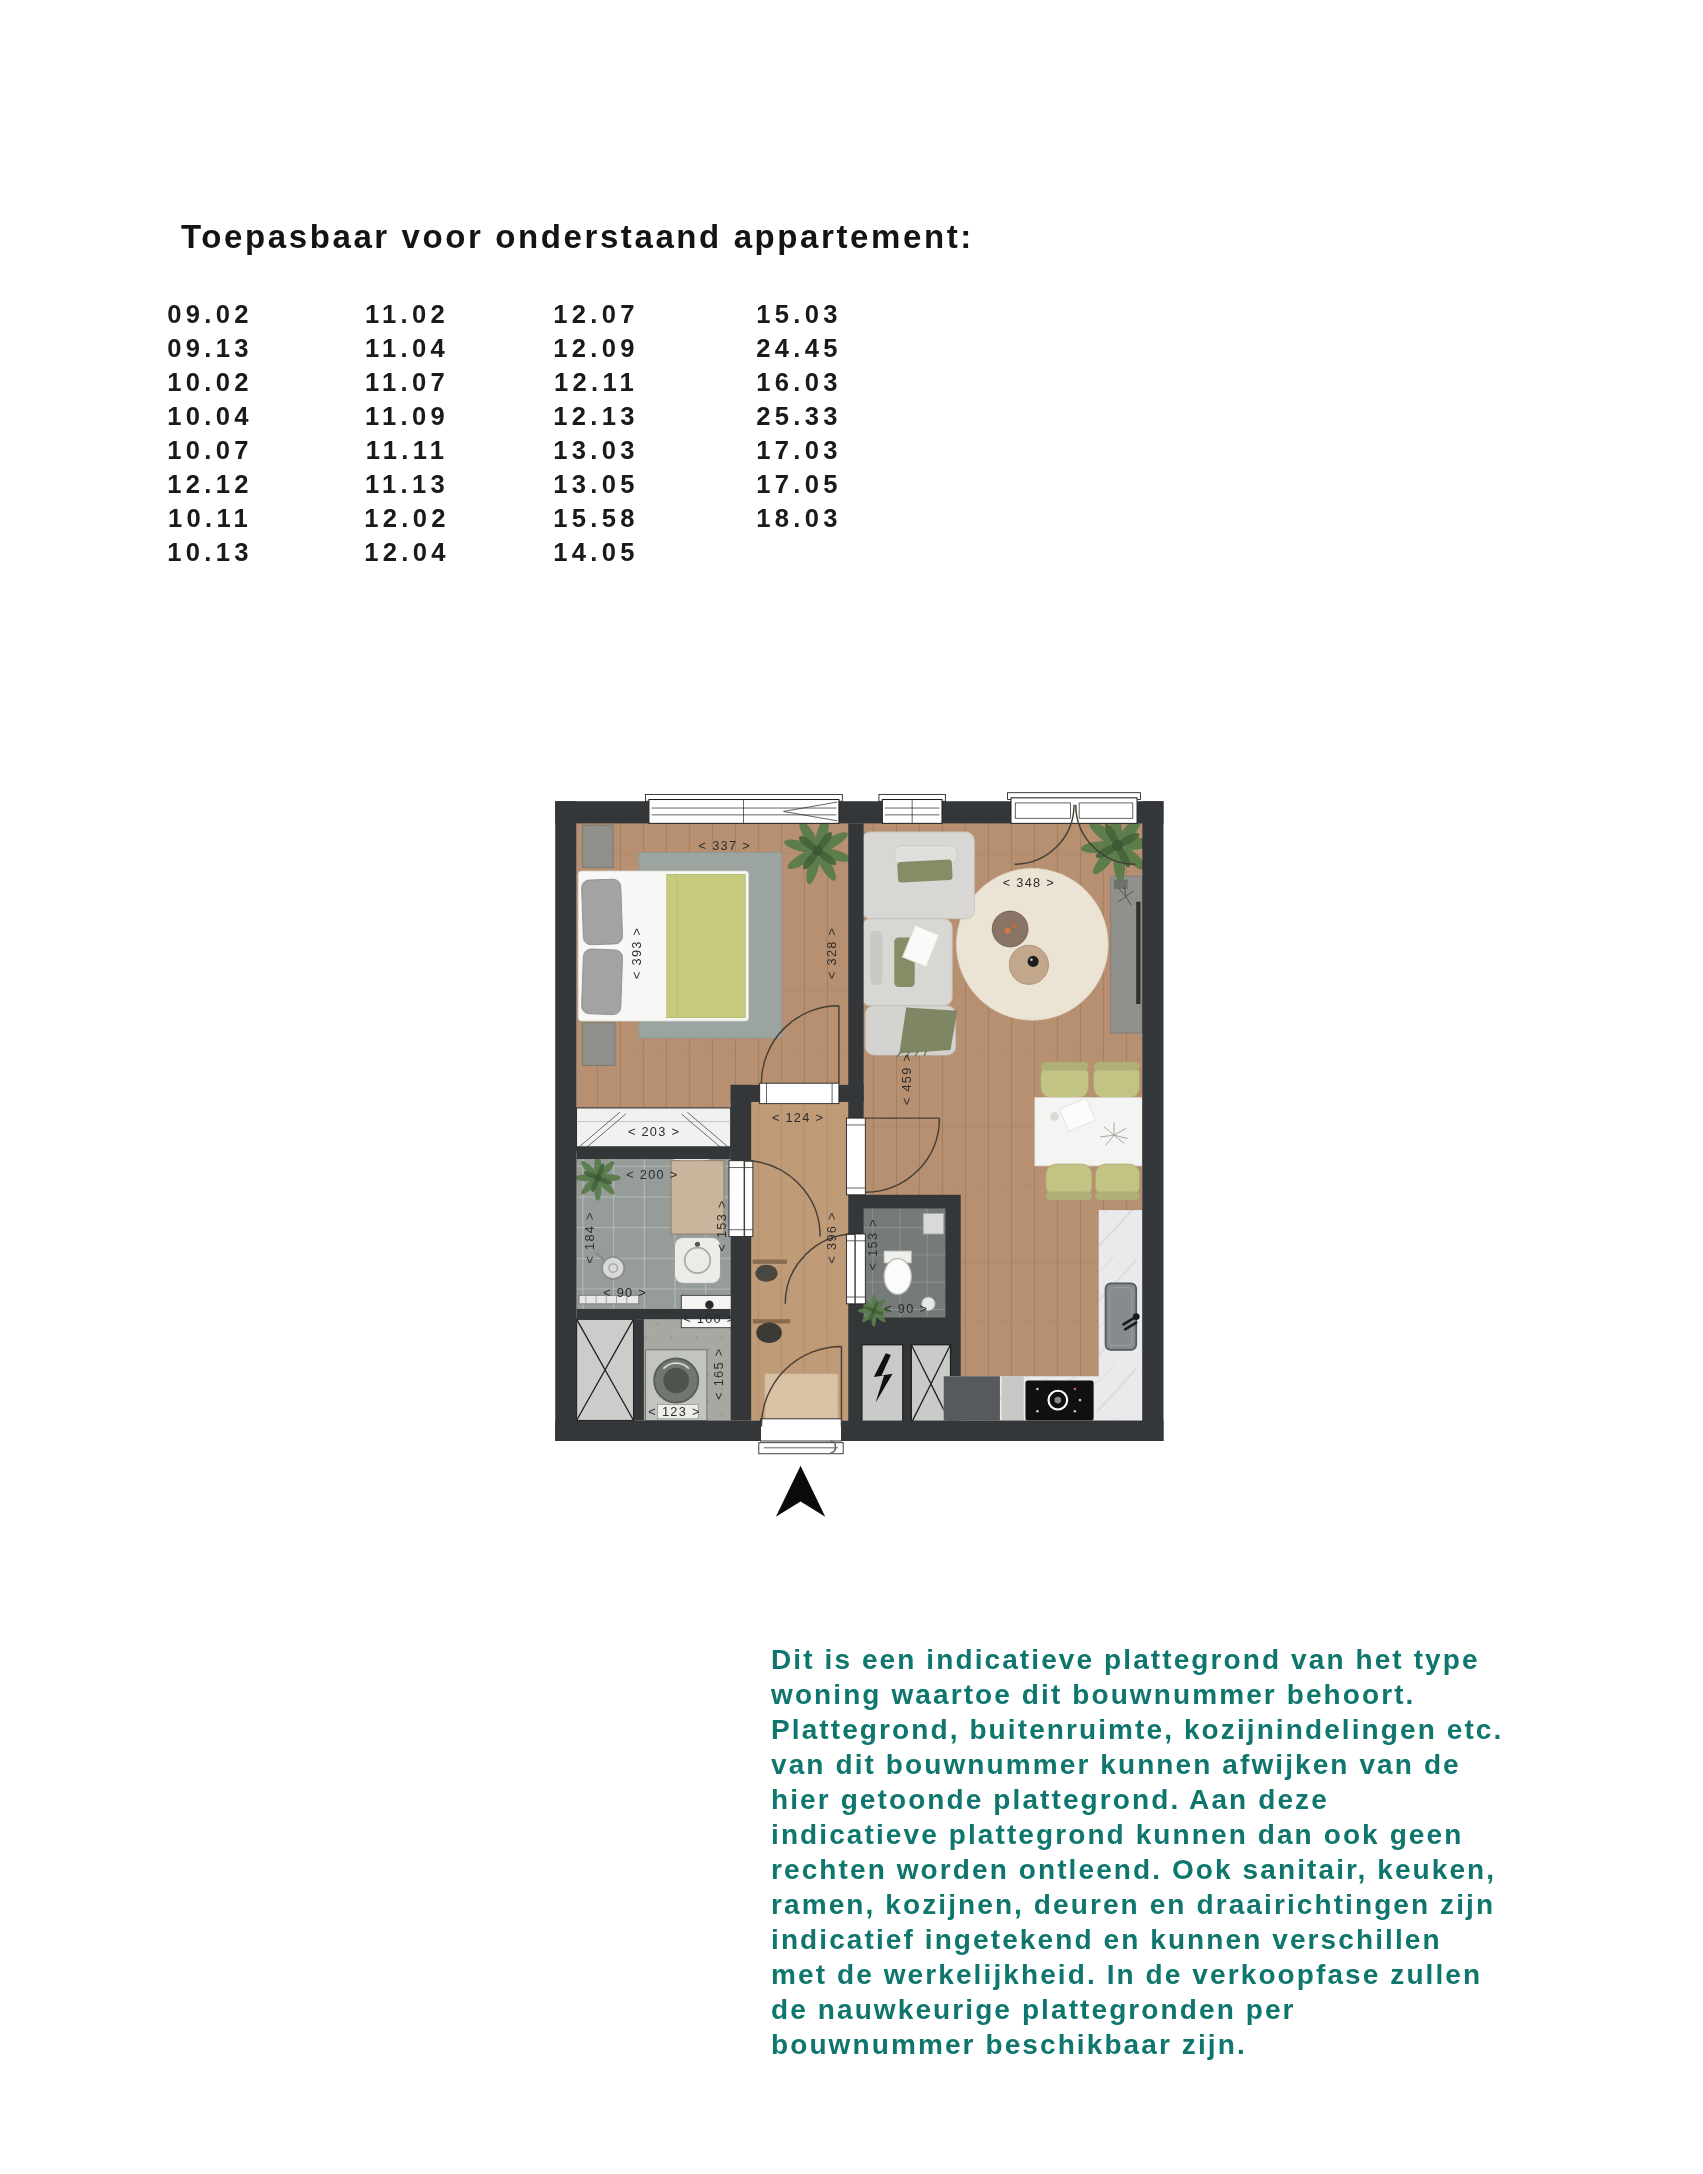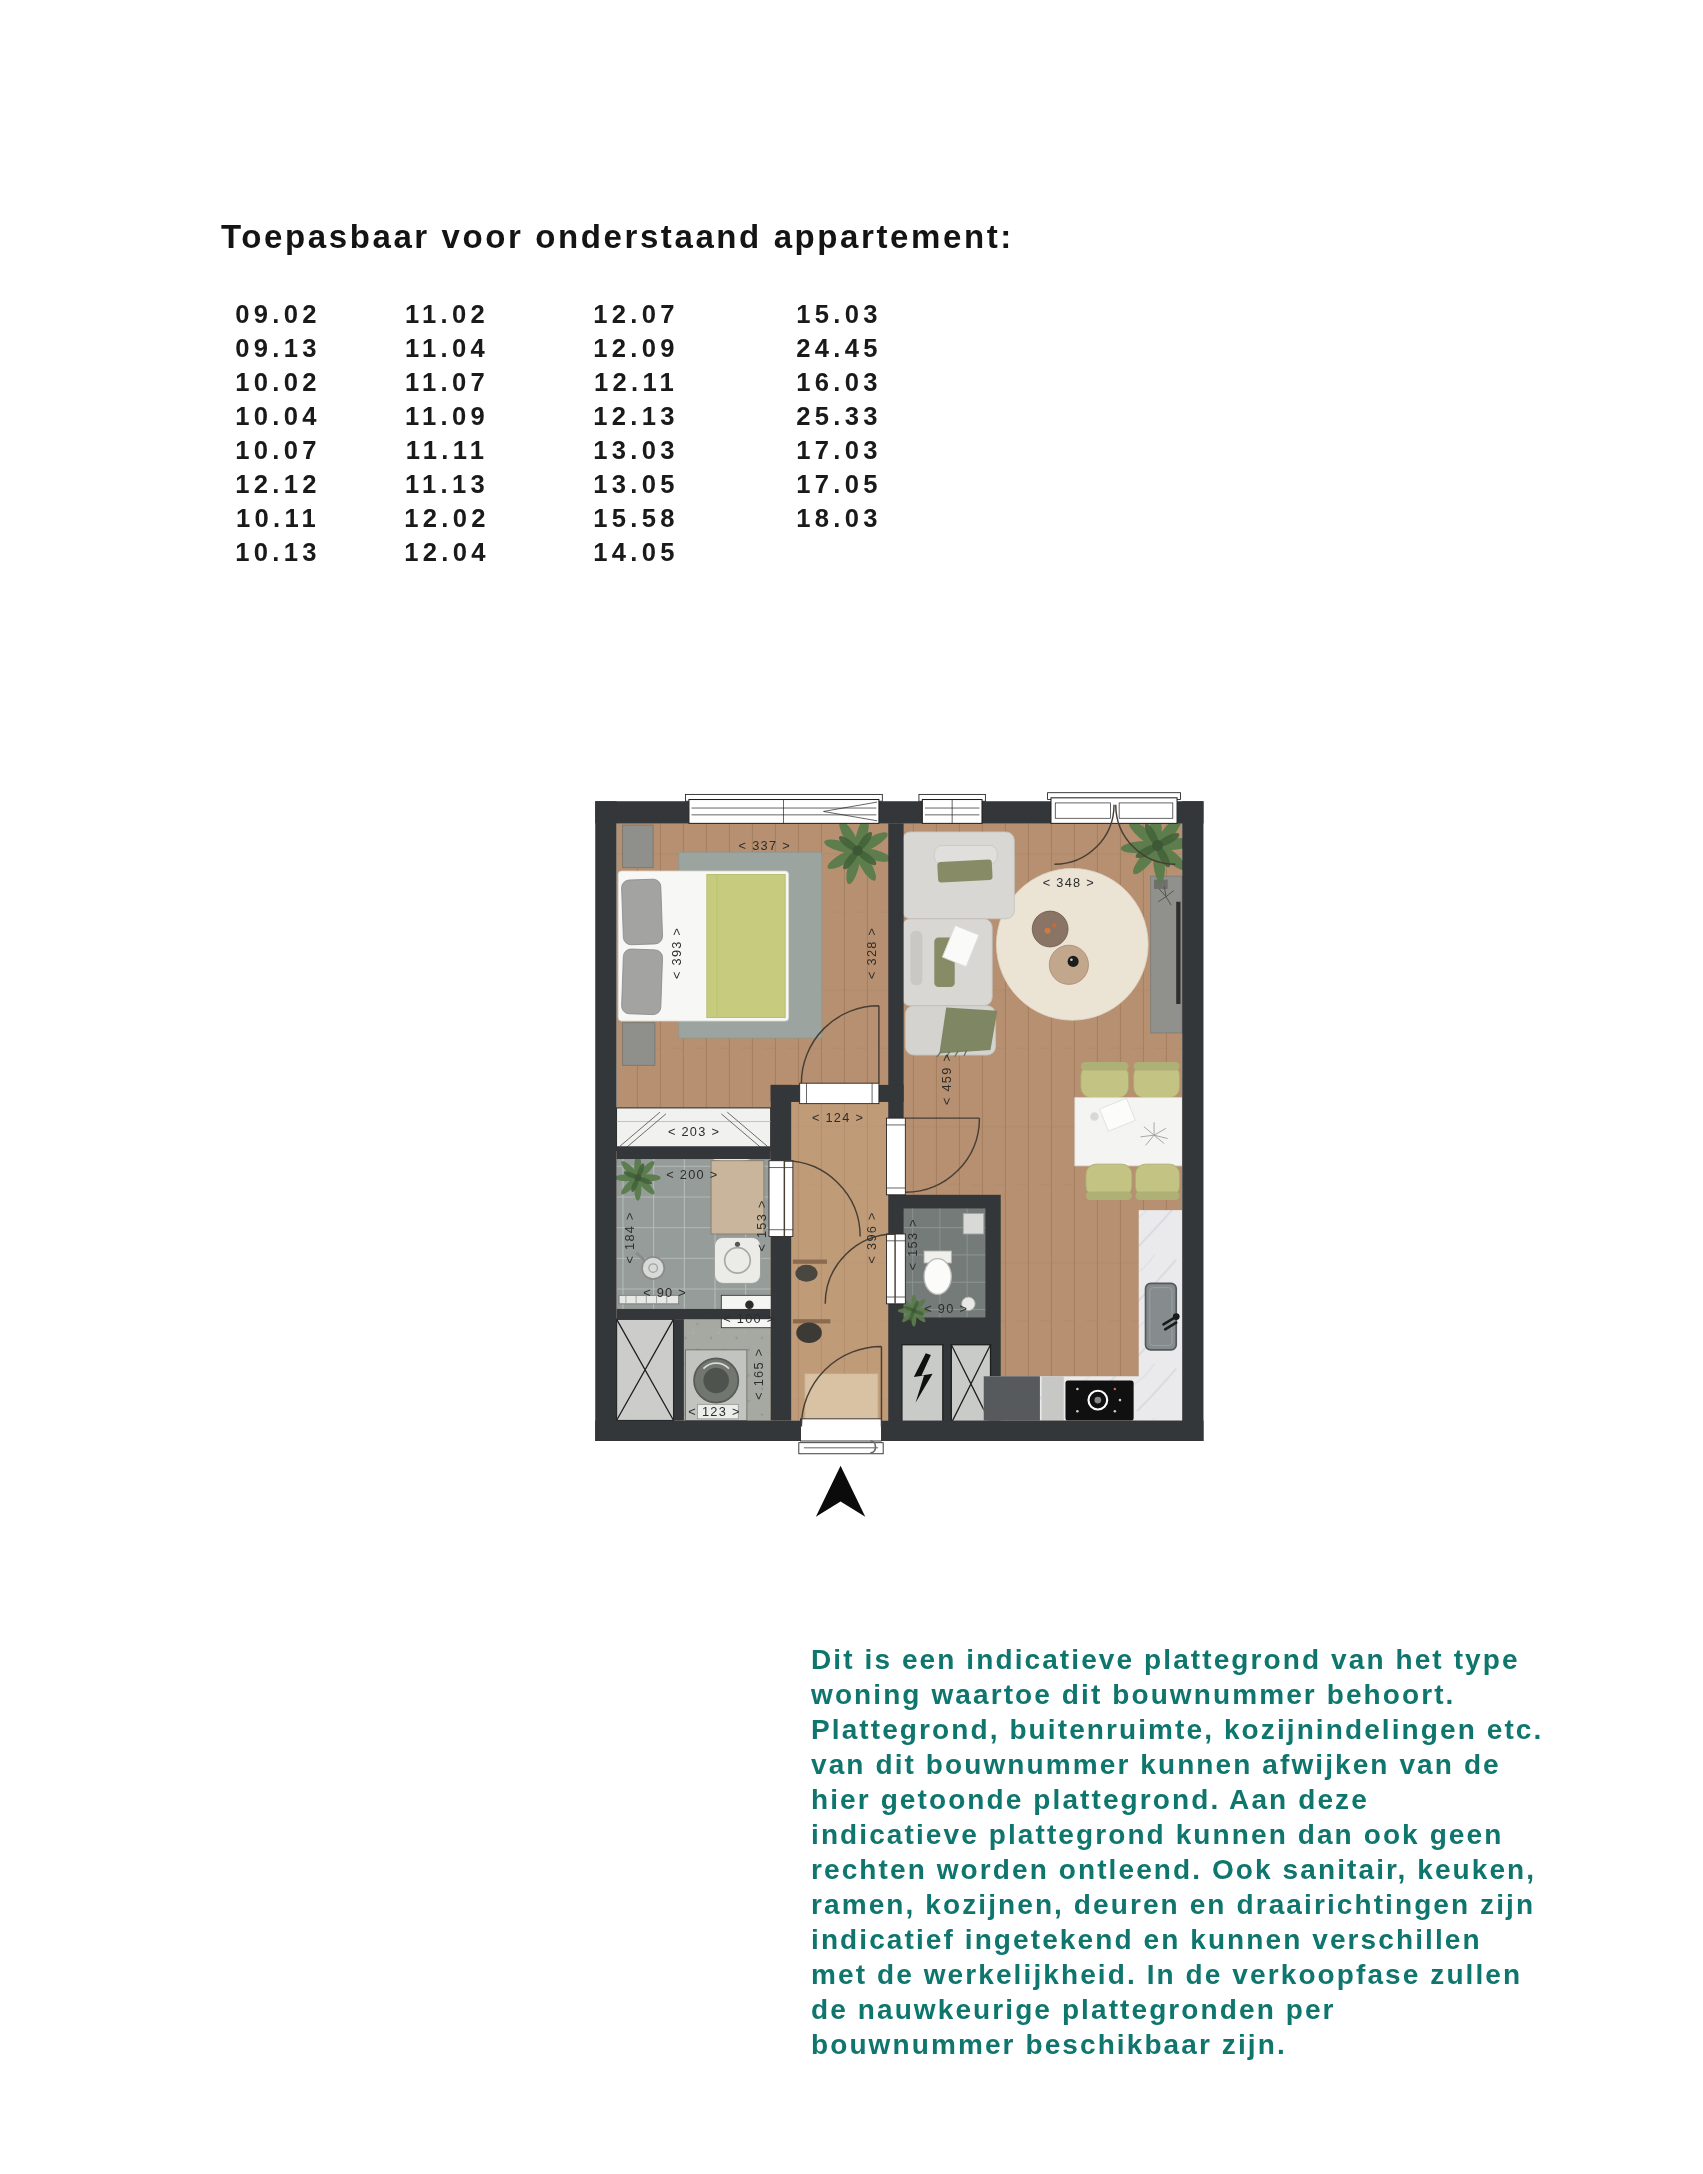--- a/index.html
+++ b/index.html
@@ -1,24 +1,24 @@
 <!DOCTYPE html>
 <html style="font-size:13.6px"><head>
 <meta charset="utf-8">
 <style>
   html,body{margin:0;padding:0;background:#ffffff;}
   .page{position:relative;width:1512px;height:2175px;background:#ffffff;overflow:hidden;
-        font-family:"Liberation Sans","DejaVu Sans",sans-serif;margin-left:40px;}
+        font-family:"Liberation Sans","DejaVu Sans",sans-serif;}
   .title{position:absolute;left:181px;top:218px;margin:0;
          font-size:33px;font-weight:700;letter-spacing:2.6px;color:#141414;white-space:nowrap;}
   .apt-grid{position:absolute;top:297px;left:0;width:937px;}
   .apt-col{position:absolute;top:0;width:102px;display:flex;flex-direction:column;}
   .apt{height:34px;line-height:34px;text-align:center;font-size:25.6px;font-weight:700;
        letter-spacing:4.3px;color:#1a1a1a;white-space:nowrap;}
-  .col-1{left:187px}.col-2{left:356px}.col-3{left:545px}.col-4{left:748px}
+  .col-1{left:159px}.col-2{left:356px}.col-3{left:545px}.col-4{left:748px}
   .plan{position:absolute;left:545px;top:750px;}
   .dim{font-family:"Liberation Sans","DejaVu Sans",sans-serif;font-size:15px;
        letter-spacing:1.5px;fill:#2d2d2d;}
   .disclaimer{position:absolute;left:771px;top:1642px;width:903px;}
   .dline{font-size:28px;font-weight:700;letter-spacing:2.1px;color:#0f766e;
          line-height:35px;white-space:nowrap;}
 </style>
 </head>
 <body>
 

